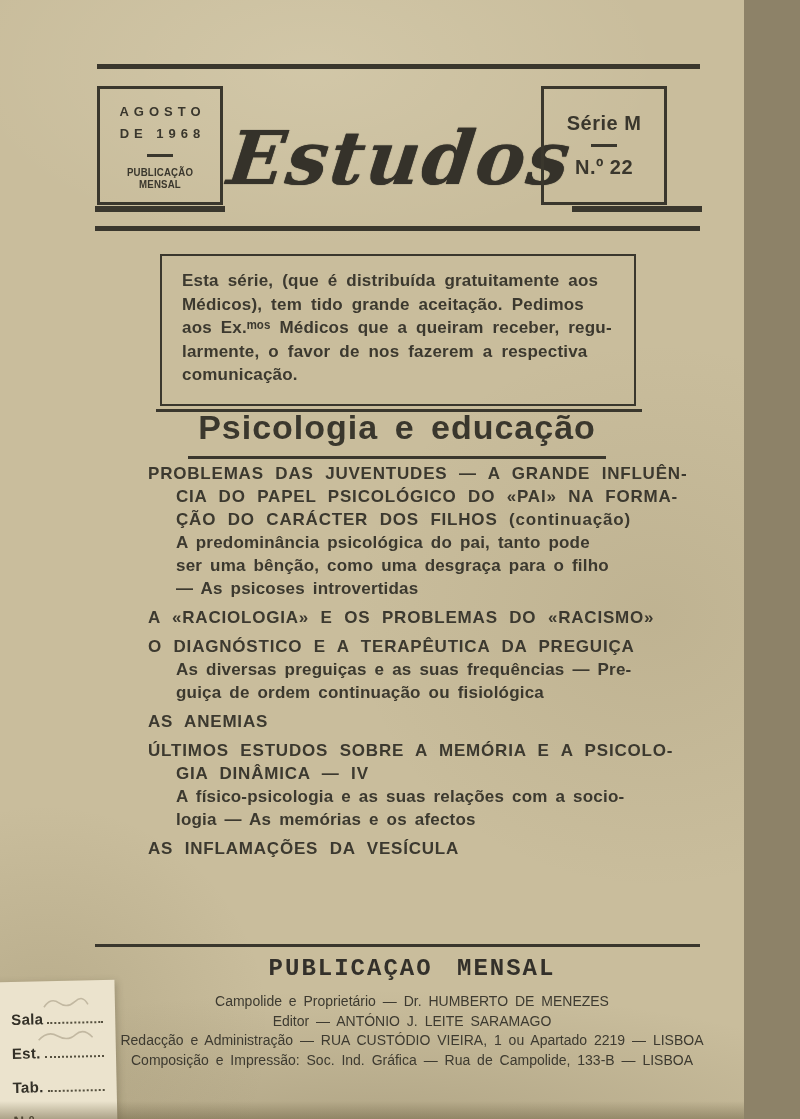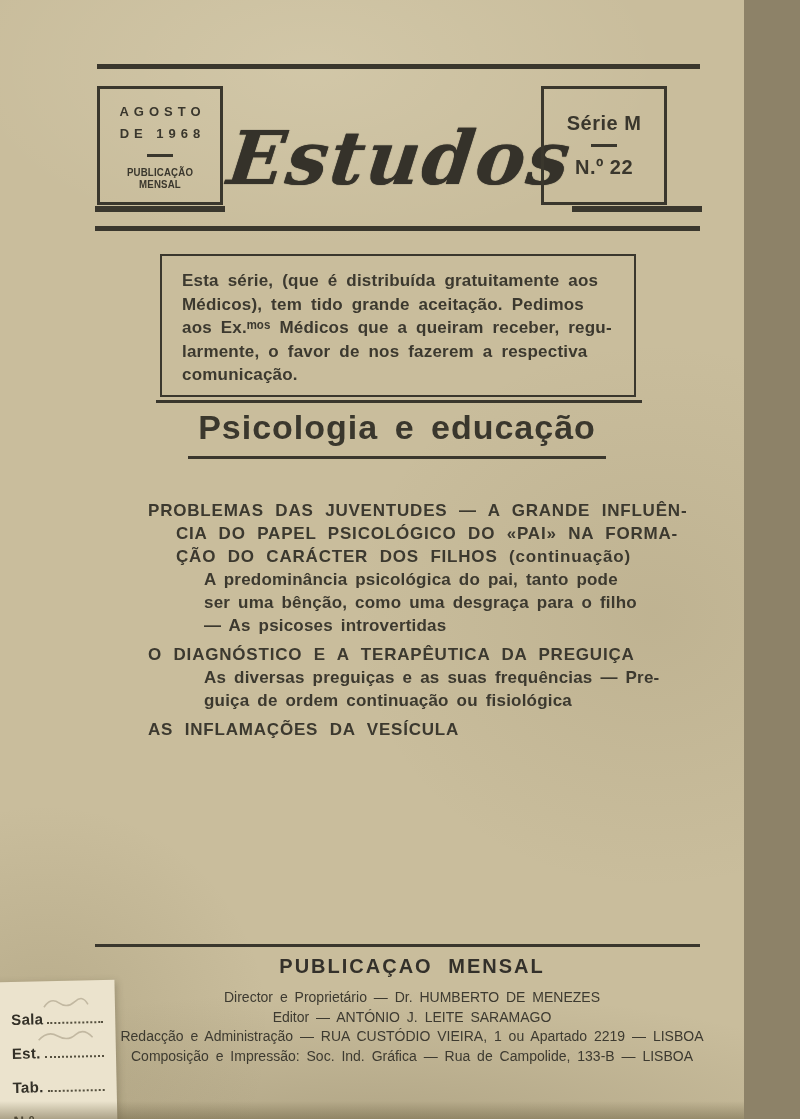--- a/index.html
+++ b/index.html
@@ -41,55 +41,55 @@
     display:flex; align-items:center; justify-content:center;
     font-family:"DejaVu Serif",serif; font-style:italic; font-weight:bold;
     font-size:74px; letter-spacing:2px; transform:skewX(-7deg);
     color:#35322a; text-shadow:0 0 1px #35322a;
   }
 
   
   .notice-box {
     position:absolute; left:160px; top:254px; width:476px;
     border:2px solid #3a372d; box-sizing:border-box;
-    padding:13px 16px 8px 20px;
+    padding:13px 16px 17px 20px;
   }
   .notice-box::after {
     content:""; position:absolute; left:-6px; right:-8px; bottom:-8px; height:3px; background:#3a372d;
   }
   .notice-text {
     white-space:pre; font-size:17px; font-weight:700; line-height:23.5px;
     word-spacing:4px; letter-spacing:0.2px; color:#3c392f;
   }
 
   
   .title-wrap { position:absolute; left:0; top:408px; width:794px; text-align:center; }
   .main-title {
     display:inline-block; margin:0; font-size:34px; font-weight:700; letter-spacing:1px;
     word-spacing:6px; color:#3a372d; border-bottom:3px solid #3a372d; padding:0 10px 9px;
   }
 
   
-  .toc { position:absolute; left:148px; top:499px; width:545px; }
+  .toc { position:absolute; left:148px; top:462px; width:545px; }
   .toc-item { margin-bottom:6px; }
   .toc-heading {
     white-space:pre; font-size:17px; font-weight:700; line-height:23px;
     letter-spacing:0.8px; word-spacing:6px; color:#3c392f;
     padding-left:28px; text-indent:-28px;
   }
   .toc-sub {
     white-space:pre; font-size:17px; font-weight:700; line-height:23px;
-    letter-spacing:0.2px; word-spacing:3px; color:#3c392f; margin-left:56px;
+    letter-spacing:0.2px; word-spacing:3px; color:#3c392f; margin-left:28px;
   }
   .toc-sub:empty { display:none; }
 
   
   .imprint { position:absolute; left:112px; top:955px; width:600px; text-align:center; }
   .imprint-heading {
-    font-family:Liberation Sans, sans-serif; font-size:20px; font-weight:700;
+    font-family:Liberation Mono, monospace; font-size:24px; font-weight:700;
     letter-spacing:2px; word-spacing:8px; color:#33302a; margin-bottom:10px;
   }
   .imprint-line { font-size:14px; line-height:19.5px; word-spacing:3px; color:#3d3a30; }
 
   
   .library-label {
     position:absolute; left:-6px; top:981px; width:122px; height:150px;
     background:#ebe3cd; transform:rotate(-1.2deg);
     box-shadow:2px 2px 7px rgba(60,52,30,0.25);
     padding:12px 10px 0 18px; box-sizing:border-box;
@@ -146,37 +146,48 @@
   <div class="toc">
     <div class="toc-item">
       <div class="toc-heading">PROBLEMAS DAS JUVENTUDES — A GRANDE INFLUÊN-
 CIA DO PAPEL PSICOLÓGICO DO «PAI» NA FORMA-
 ÇÃO DO CARÁCTER DOS FILHOS (continuação)</div>
       <div class="toc-sub">A predominância psicológica do pai, tanto pode
 ser uma bênção, como uma desgraça para o filho
 — As psicoses introvertidas</div>
     </div>
     <div class="toc-item">
+      <div class="toc-heading">A «RACIOLOGIA» E OS PROBLEMAS DO «RACISMO»</div>
     </div>
     <div class="toc-item">
       <div class="toc-heading">O DIAGNÓSTICO E A TERAPÊUTICA DA PREGUIÇA</div>
       <div class="toc-sub">As diversas preguiças e as suas frequências — Pre-
 guiça de ordem continuação ou fisiológica</div>
     </div>
     <div class="toc-item">
+      <div class="toc-heading">AS ANEMIAS</div>
+
+    </div>
+    <div class="toc-item">
+      <div class="toc-heading">ÚLTIMOS ESTUDOS SOBRE A MEMÓRIA E A PSICOLO-
+GIA DINÂMICA — IV</div>
+      <div class="toc-sub">A físico-psicologia e as suas relações com a socio-
+logia — As memórias e os afectos</div>
+    </div>
+    <div class="toc-item">
       <div class="toc-heading">AS INFLAMAÇÕES DA VESÍCULA</div>
 
     </div>
   </div>
 
   <div class="rule footer-rule"></div>
 
   <div class="imprint">
     <div class="imprint-heading">PUBLICAÇAO MENSAL</div>
-    <div class="imprint-line">Director e Proprietário — Dr. HUMBERTO DE MENEZES</div>
+    <div class="imprint-line">Campolide e Proprietário — Dr. HUMBERTO DE MENEZES</div>
     <div class="imprint-line">Editor — ANTÓNIO J. LEITE SARAMAGO</div>
     <div class="imprint-line">Redacção e Administração — RUA CUSTÓDIO VIEIRA, 1 ou Apartado 2219 — LISBOA</div>
     <div class="imprint-line">Composição e Impressão: Soc. Ind. Gráfica — Rua de Campolide, 133-B — LISBOA</div>
   </div>
 
   <div class="library-label">
     <div class="label-row">
       <span class="label-field">Sala</span>
       <span class="dotted-leader"></span>
     </div>

